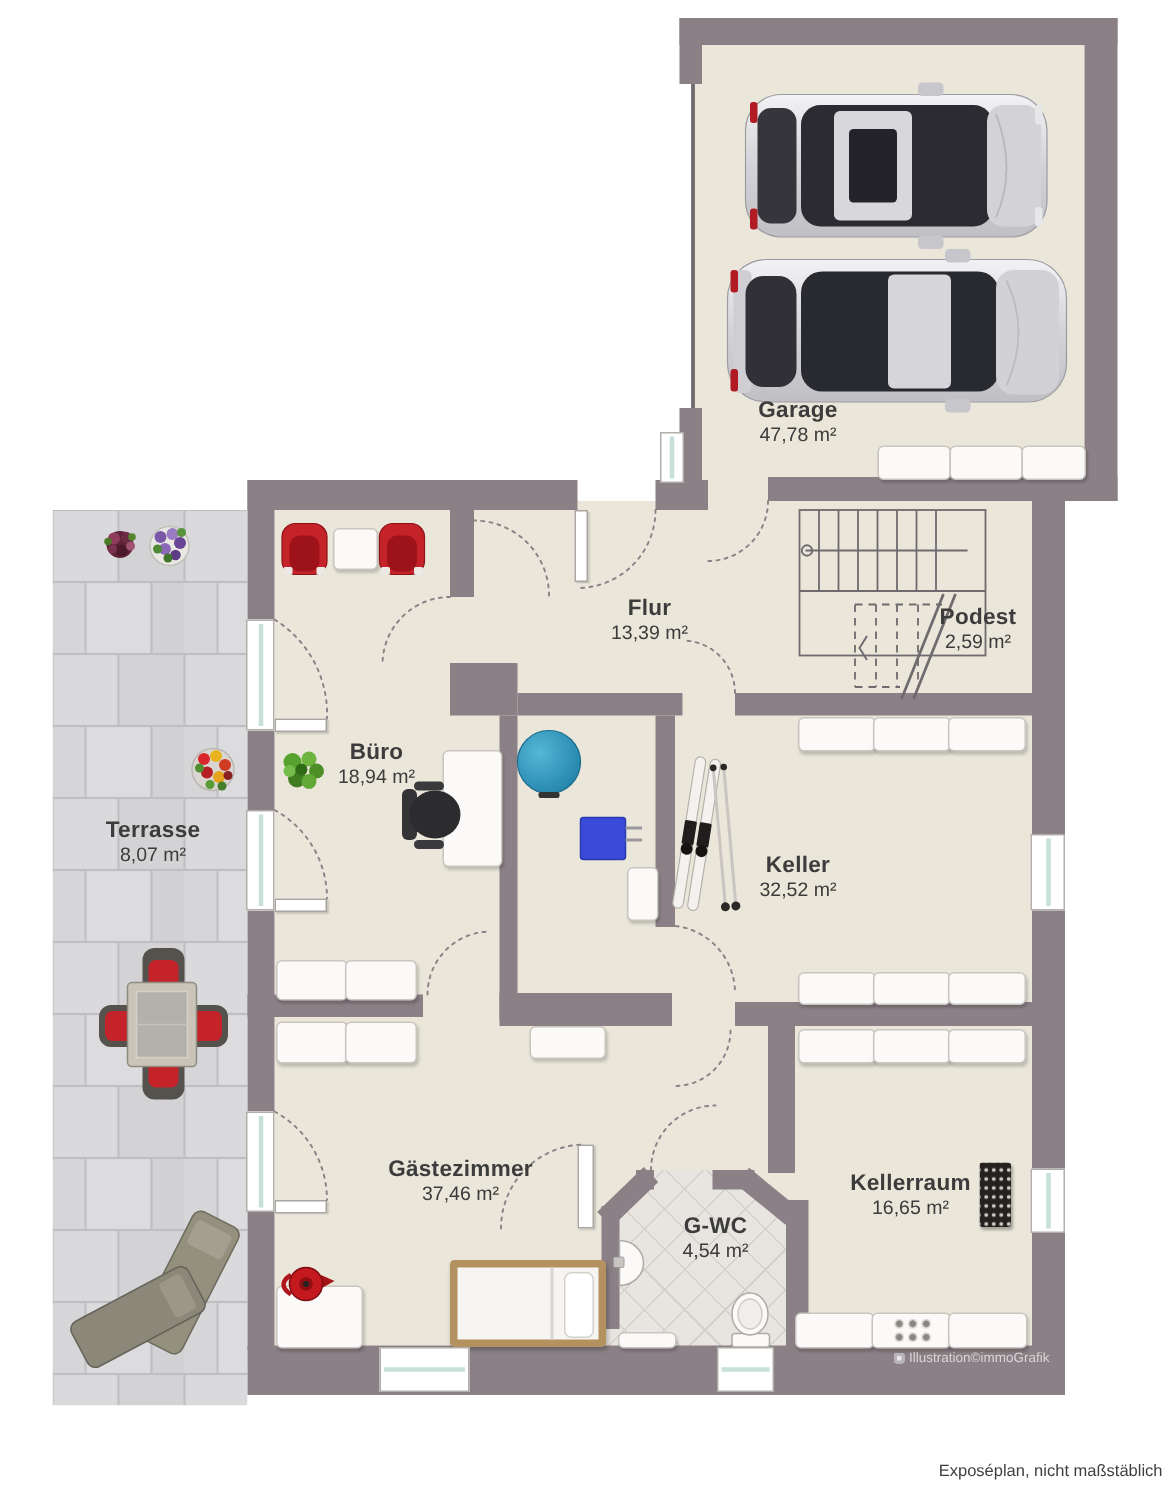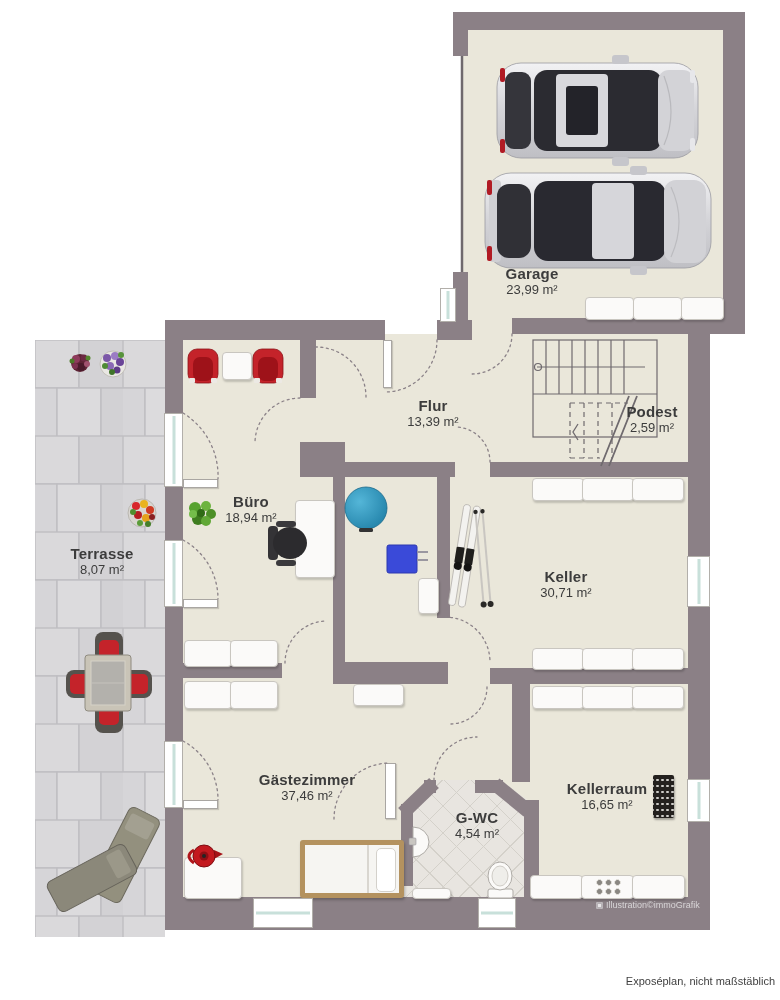--- a/index.html
+++ b/index.html
@@ -380,41 +380,41 @@
       <circle cx="146" cy="518" r="4" fill="#e5a21c"></circle>
         <circle cx="152" cy="517" r="3" fill="#8a1f22"></circle>
       <circle cx="133" cy="512" r="3" fill="#4f8f2f"></circle>
         <circle cx="148" cy="524" r="3" fill="#467f2a"></circle>
       <circle cx="140" cy="523" r="3" fill="#5a9c38"></circle>
     </g>
   </svg>
 
   <div class="label" style="left:532px;top:266px;">
     <div class="rname">Garage</div>
-    <div class="rarea">23,99 m²</div>
+    <div class="rarea">47,78 m²</div>
   </div>
   <div class="label" style="left:433px;top:398px;text-align:center;">
     <div class="rname">Flur</div>
     <div class="rarea">13,39 m²</div>
   </div>
   <div class="label" style="left:652px;top:404px;">
     <div class="rname">Podest</div>
     <div class="rarea">2,59 m²</div>
   </div>
   <div class="label" style="left:251px;top:494px;">
     <div class="rname">Büro</div>
     <div class="rarea">18,94 m²</div>
   </div>
   <div class="label" style="left:102px;top:546px;">
     <div class="rname">Terrasse</div>
     <div class="rarea">8,07 m²</div>
   </div>
-  <div class="label" style="left:566px;top:569px;">
+  <div class="label" style="left:532px;top:569px;">
     <div class="rname">Keller</div>
-    <div class="rarea">30,71 m²</div>
+    <div class="rarea">32,52 m²</div>
   </div>
   <div class="label" style="left:307px;top:772px;">
     <div class="rname">Gästezimmer</div>
     <div class="rarea">37,46 m²</div>
   </div>
   <div class="label" style="left:477px;top:810px;">
     <div class="rname">G-WC</div>
     <div class="rarea">4,54 m²</div>
   </div>
   <div class="label" style="left:607px;top:781px;">

